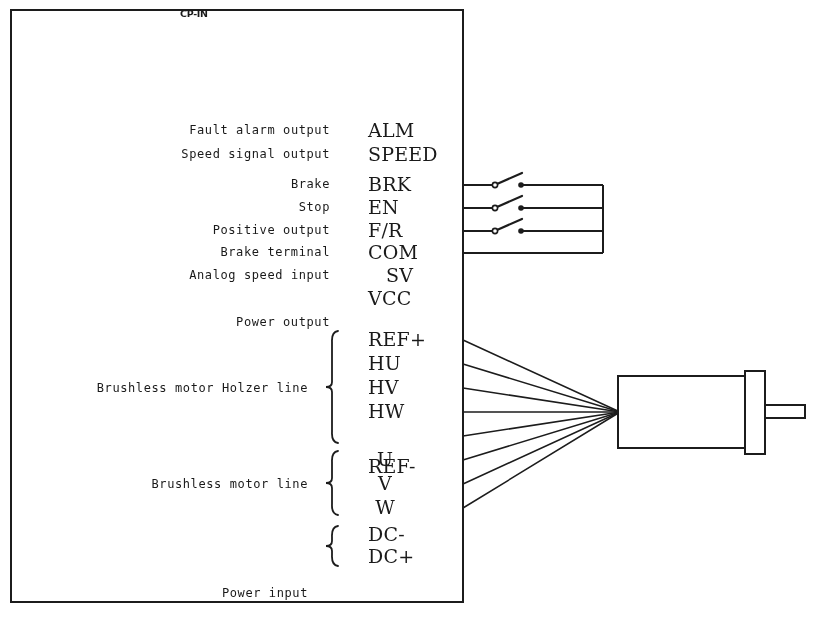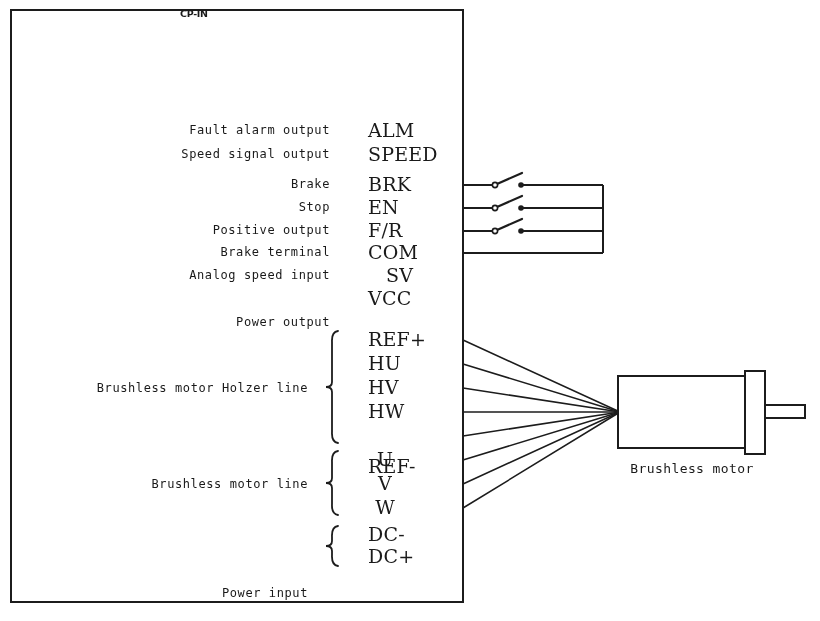--- a/index.html
+++ b/index.html
@@ -102,14 +102,13 @@
         <path d="M 16,1 C 9,2 10,10 10,12 L 10,52 C 10,56 7,57 4,57 C 7,57 10,58 10,62 L 10,102 C 10,104 9,112 16,113" fill="none" stroke="#1c1c1c" stroke-width="1.8" stroke-linecap="round"></path>
       </svg>
       <svg width="18" height="66" viewBox="0 0 18 66" style="position: absolute; left: 322px; top: 450px;">
         <path d="M 16,1 C 9,2 10,10 10,12 L 10,28 C 10,32 7,33 4,33 C 7,33 10,34 10,38 L 10,54 C 10,56 9,64 16,65" fill="none" stroke="#1c1c1c" stroke-width="1.8" stroke-linecap="round"></path>
       </svg>
       <svg width="18" height="42" viewBox="0 0 18 42" style="position: absolute; left: 322px; top: 525px;">
         <path d="M 16,1 C 9,2 10,10 10,12 L 10,16 C 10,20 7,21 4,21 C 7,21 10,22 10,26 L 10,30 C 10,32 9,40 16,41" fill="none" stroke="#1c1c1c" stroke-width="1.8" stroke-linecap="round"></path>
       </svg>
     </div>
 
-  <div class="txt caption" style="left:612px;top:461px;width:160px;">Brushless motor</div>
 </div>
 
 </body></html>

